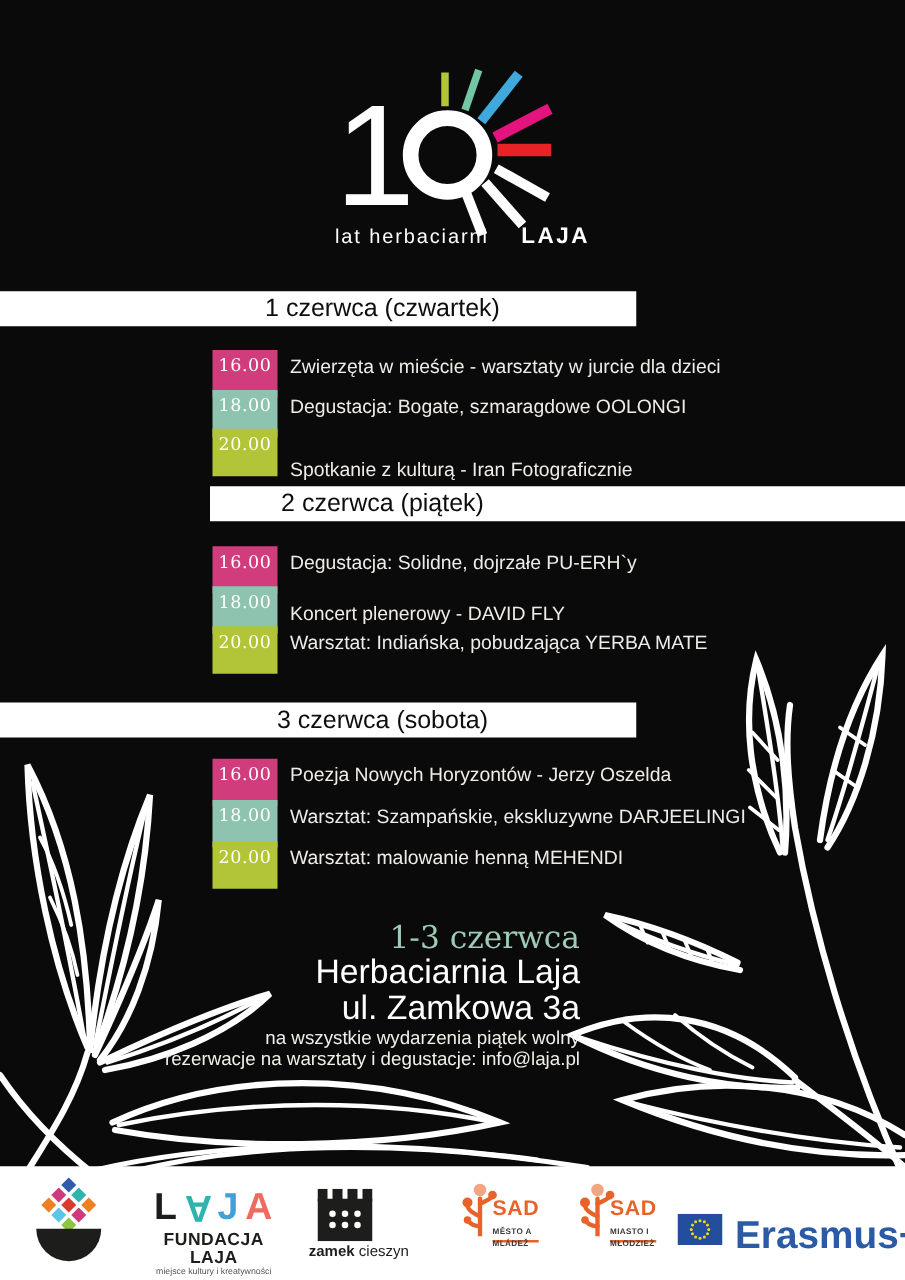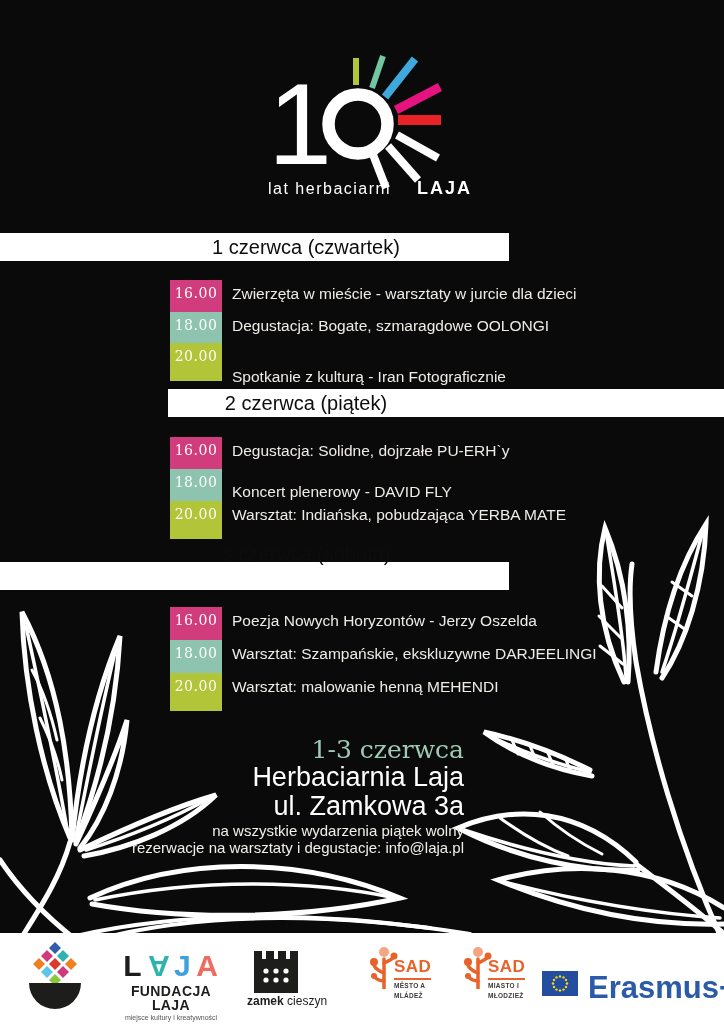--- a/index.html
+++ b/index.html
@@ -34,21 +34,21 @@
   .laja{position:absolute;left:116px;top:18px;width:110px;text-align:center;line-height:1;}
   .laja-brand span{font-size:30px;font-weight:bold;letter-spacing:1px;display:inline-block;}
   .laja-brand .flip{transform:rotate(180deg);}
   .laja-line1{font-size:14px;font-weight:bold;color:#1d1d1b;margin-top:3px;letter-spacing:.4px;}
   .laja-line2{font-size:7px;color:#555;margin-top:2px;}
   .castle-svg{position:absolute;left:254px;top:18px;}
   .zamek-text{position:absolute;left:247px;top:61px;font-size:12px;color:#1d1d1b;white-space:nowrap;}
   .zamek-text b{font-weight:bold;}
   .sad{position:absolute;width:90px;}
   .sad-title{position:absolute;left:26px;top:24px;font-size:17px;font-weight:bold;
-             letter-spacing:.5px;border-bottom:2px solid #e8632a;padding-bottom:1px;}
+             letter-spacing:.5px;border-bottom:2px solid #e8632a;padding-bottom:15px;}
   .sad-caption{position:absolute;left:26px;top:48px;font-size:6.5px;font-weight:bold;
                color:#3a3a3a;line-height:1.5;letter-spacing:.3px;}
   .flag-svg{position:absolute;left:542px;top:38px;}
   .erasmus-label{position:absolute;left:588px;top:37px;font-size:31px;font-weight:bold;}
 </style>
 </head>
 <body>
 
 <div class="poster">
 
@@ -89,21 +89,21 @@
   <div class="evt-badge" style="top: 437px; background: rgb(209, 60, 125);">16.00</div>
   <div class="evt-label" style="top:437px;text-align:right;">Degustacja: Solidne, dojrzałe PU-ERH`y</div>
 
   <div class="evt-badge" style="top: 469px; background: rgb(142, 195, 176);">18.00</div>
   <div class="evt-label" style="top:478px;">Koncert plenerowy - DAVID FLY</div>
 
   <div class="evt-badge" style="top: 501px; background: rgb(178, 196, 55);">20.00</div>
   <div class="evt-label" style="top:501px;">Warsztat: Indiańska, pobudzająca YERBA MATE</div>
 
   <div class="bar" style="left:0;top:562px;width:509px;"></div>
-  <div class="bar-title" style="top:540px;">3 czerwca (sobota)</div>
+  <div class="bar-title" style="top:562px;">3 czerwca (sobota)</div>
 
   <div class="evt-badge" style="top: 607px; background: rgb(209, 60, 125);">16.00</div>
   <div class="evt-label" style="top:607px;">Poezja Nowych Horyzontów - Jerzy Oszelda</div>
 
   <div class="evt-badge" style="top: 640px; background: rgb(142, 195, 176);">18.00</div>
   <div class="evt-label" style="top:640px;">Warsztat: Szampańskie, ekskluzywne DARJEELINGI</div>
 
   <div class="evt-badge" style="top: 673px; background: rgb(178, 196, 55);">20.00</div>
   <div class="evt-label" style="top:673px;">Warsztat: malowanie henną  MEHENDI</div>
 

